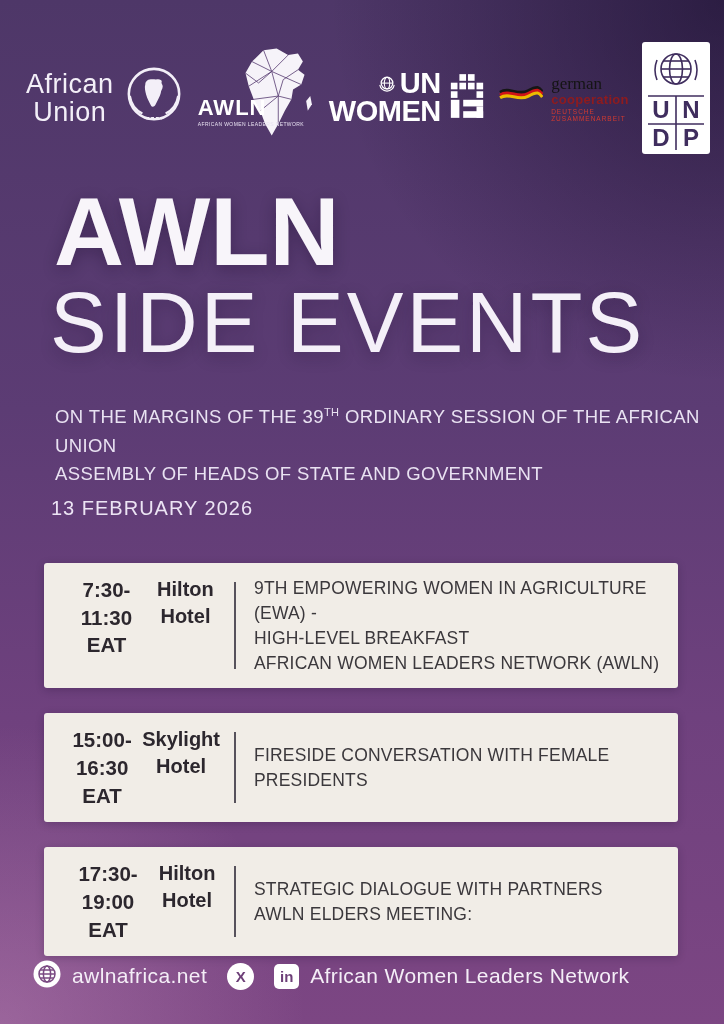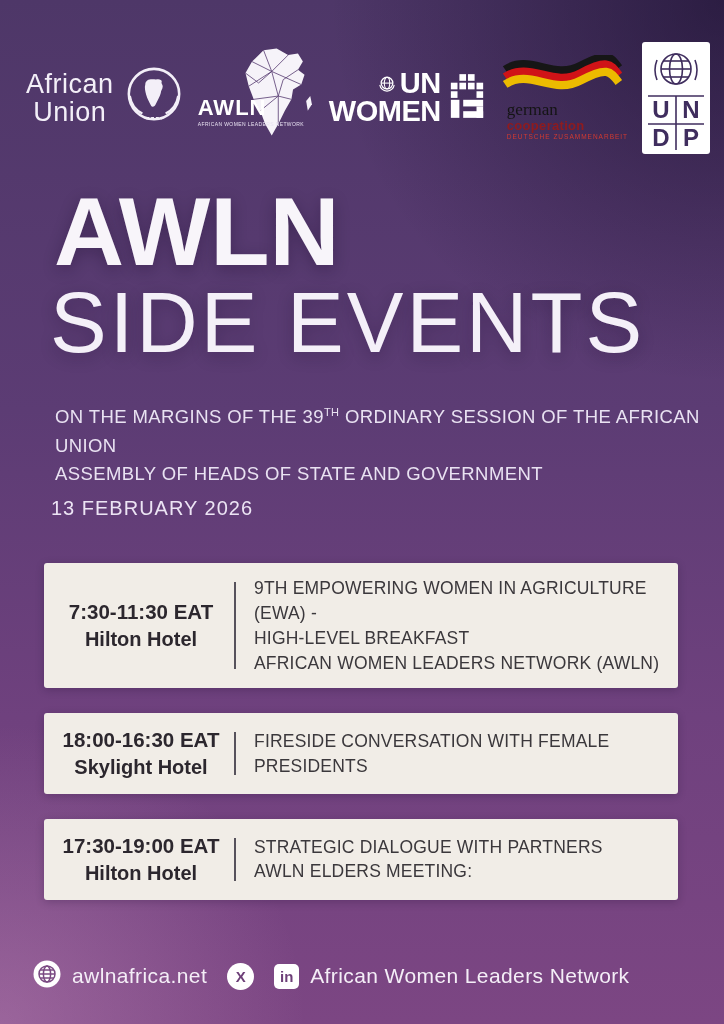--- a/index.html
+++ b/index.html
@@ -31,21 +31,21 @@
   .awln svg{position:absolute;right:0;top:2px;}
   .awln-text{position:absolute;left:0;bottom:26px;}
   .awln-acronym{font-size:22px;font-weight:800;letter-spacing:1px;color:#fff;line-height:1;}
   .awln-caption{font-size:5px;letter-spacing:.4px;color:#e9e2f2;margin-top:2px;white-space:nowrap;}
   
   .unwomen{gap:7px;}
   .uw-text{text-align:right;font-weight:700;line-height:.95;color:#fff;letter-spacing:-.5px;}
   .uw-line1{display:flex;align-items:center;justify-content:flex-end;gap:4px;font-size:29px;}
   .uw-line2{font-size:29px;}
   
-  .german{flex-direction:column;align-items:flex-start;width:130px;}
+  .german{flex-direction:row;align-items:flex-start;width:130px;}
   .german-text{margin-top:2px;padding-left:8px;line-height:1.05;}
   .german-word{font-family:"Liberation Serif",serif;font-size:17px;color:#141414;}
   .coop-word{font-size:13px;font-weight:700;color:#8f1b1e;letter-spacing:.3px;}
   .german-sub{font-size:6.5px;color:#d23a30;letter-spacing:1px;margin-top:2px;}
 
   
   .title-block{position:absolute;top:186px;left:54px;line-height:1;}
   .title-line1{
     font-size:97px;font-weight:800;letter-spacing:0;
     color:#f8f5fa;margin:0;line-height:.95;
@@ -73,21 +73,21 @@
     position:absolute;top:563px;left:44px;width:634px;
     display:flex;flex-direction:column;gap:25px;
   }
   .card{
     background:#f1ede7;border-radius:3px;
     display:flex;align-items:stretch;
     box-shadow:0 2px 8px rgba(20,5,35,.22);
     padding:13px 18px;
   }
   .card-left{
-    flex:0 0 158px;display:flex;flex-direction:column;justify-content:center;
+    flex:0 0 158px;display:flex;flex-direction:row;justify-content:center;
     text-align:center;color:#2c272e;font-weight:700;line-height:1.35;
     padding-right:14px;
   }
   .card-time{font-size:20.5px;}
   .card-venue{font-size:20px;}
   .card-divider{width:2px;background:#57525c;margin:6px 0;flex:0 0 2px;}
   .card-right{
     flex:1;display:flex;flex-direction:column;justify-content:center;
     padding-left:18px;color:#3b383c;font-size:17.5px;line-height:1.42;letter-spacing:.2px;
   }
@@ -250,21 +250,21 @@
       <div class="card-divider"></div>
       <div class="card-right">
         <div>9TH EMPOWERING WOMEN IN AGRICULTURE (EWA) -</div>
         <div>HIGH-LEVEL BREAKFAST</div>
         <div>AFRICAN WOMEN LEADERS NETWORK (AWLN)</div>
       </div>
     </div>
 
     <div class="card">
       <div class="card-left">
-        <div class="card-time">18:00-16:30 EAT</div>
+        <div class="card-time">15:00-16:30 EAT</div>
         <div class="card-venue">Skylight Hotel</div>
       </div>
       <div class="card-divider"></div>
       <div class="card-right">
         <div>FIRESIDE CONVERSATION WITH FEMALE PRESIDENTS</div>
       </div>
     </div>
 
     <div class="card">
       <div class="card-left">

